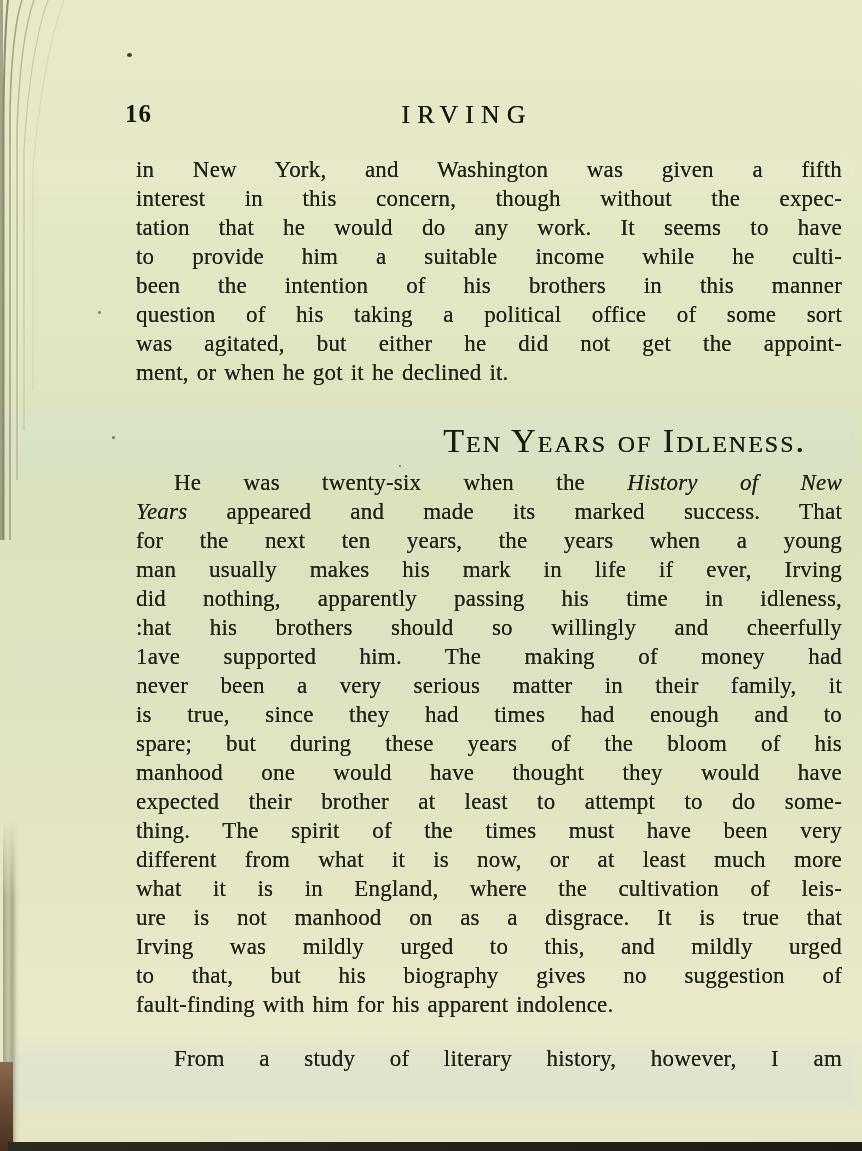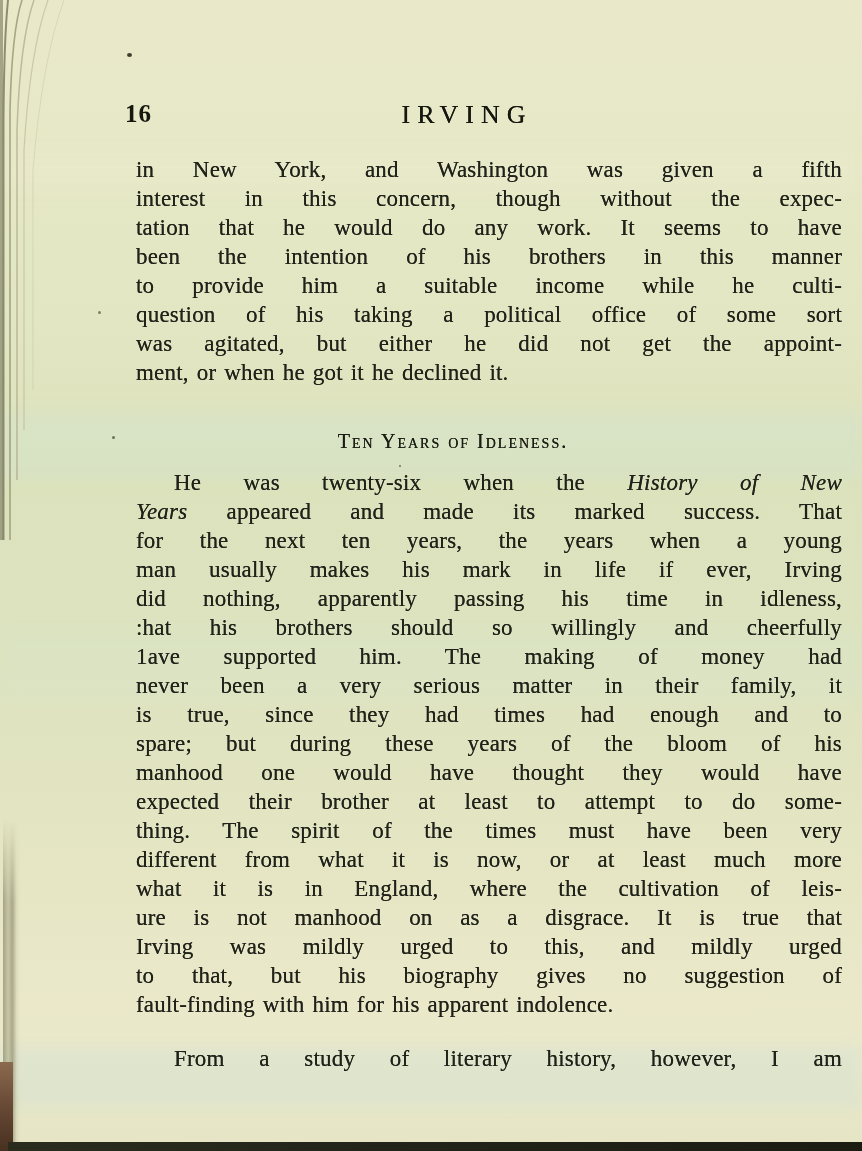--- a/index.html
+++ b/index.html
@@ -73,23 +73,23 @@
     text-align: justify; text-align-last: justify;
     word-spacing: 2px; letter-spacing: 0.2px;
     white-space: nowrap;
     text-shadow: 0 0 0.5px rgba(32,34,26,0.85);
   }
   .line.last { text-align-last: left; }
   .line.indent { padding-left: 38px; }
   .italic { font-style: italic; }
   .section-heading {
     position: absolute; left: 100px; top: 419px; width: 706px; height: 44px;
-    line-height: 44px; text-align: center;
+    line-height: 44px; text-align: right;
     font-variant-caps: small-caps; font-variant: small-caps;
-    font-size: 20px; letter-spacing: 2px;
+    font-size: 34px; letter-spacing: 2px;
     color: #1b1d13; text-shadow: 0 0 0.6px #1b1d13;
   }
 </style>
 </head>
 <body>
 
 <div class="scan">
 
   <div class="band band1"></div>
   <div class="band band2"></div>
@@ -115,22 +115,22 @@
 
   <div class="header-row ink">
     <span class="page-num">16</span>
     <span class="running-header">IRVING</span>
   </div>
 
   <div class="para p1 ink">
     <div class="line">in New York, and Washington was given a fifth</div>
     <div class="line">interest in this concern, though without the expec-</div>
     <div class="line">tation that he would do any work. It seems to have</div>
+    <div class="line">to provide him a suitable income while he culti-</div>
     <div class="line">been the intention of his brothers in this manner</div>
-    <div class="line">to provide him a suitable income while he culti-</div>
     <div class="line">question of his taking a political office of some sort</div>
     <div class="line">was agitated, but either he did not get the appoint-</div>
     <div class="line last">ment, or when he got it he declined it.</div>
   </div>
 
   <div class="section-heading">Ten Years of Idleness.</div>
 
   <div class="para p2 ink">
     <div class="line indent"><span>He was twenty-six when the </span><span class="italic">History of New</span></div>
     <div class="line"><span class="italic">Years</span><span> appeared and made its marked success. That</span></div>

